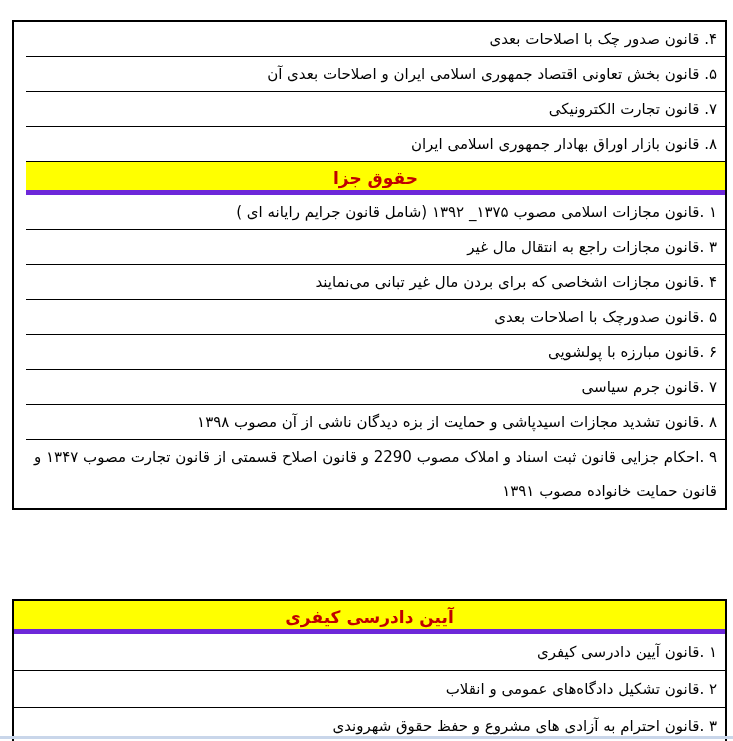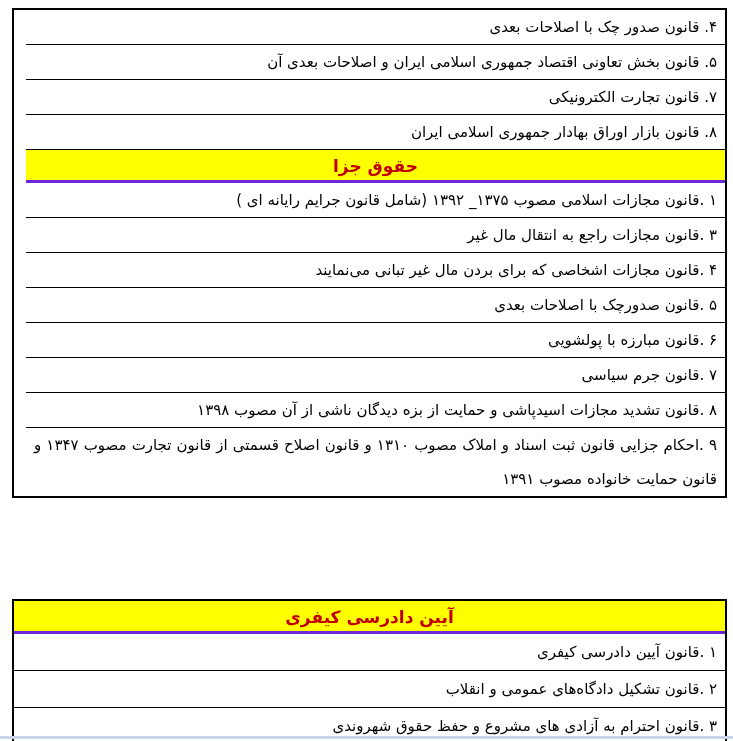--- a/index.html
+++ b/index.html
@@ -15,21 +15,21 @@
     width: 733px; height: 741px;
     background: #ffffff;
   }
   .law-table {
     position: absolute;
     left: 12px;
     width: 715px;
     border: 2px solid #000000;
     background: #ffffff;
   }
-  .table-upper { top: 8px; padding-left: 12px; }
+  .table-upper { top: 20px; padding-left: 12px; }
   .table-lower { top: 599px; }
   .law-row {
     border-bottom: 1px solid #000000;
     min-height: 34px;
     line-height: 34px;
     padding: 0 8px;
     font-size: 15px;
     color: #000000;
     text-align: justify;
     text-align-last: right;
@@ -39,21 +39,21 @@
   .table-lower .rows-group > .law-row:last-child { border-bottom: none; }
   .table-upper .rows-group:last-of-type > .law-row:last-child { border-bottom: none; }
   .section-header {
     background: #ffff00;
     color: #c00000;
     font-weight: bold;
     font-size: 17px;
     text-align: center;
     height: 33px;
     line-height: 32px;
-    border-bottom: 3px solid #6d28d9;
+    border-bottom: 5px solid #6d28d9;
   }
   .bottom-strip {
     position: absolute;
     left: 0; top: 736px;
     width: 733px; height: 3px;
     background: #c9d6ea;
   }
 </style>
 </head>
 <body>
@@ -109,21 +109,21 @@
 
         <div class="law-row">
           <span>۷ .قانون جرم سیاسی</span>
         </div>
 
         <div class="law-row">
           <span>۸ .قانون تشدید مجازات اسیدپاشی و حمایت از بزه دیدگان ناشی از آن مصوب ۱۳۹۸</span>
         </div>
 
         <div class="law-row">
-          <span>۹ .احکام جزایی قانون ثبت اسناد و املاک مصوب ۱۳۱۰ و قانون اصلاح قسمتی از قانون تجارت مصوب ۱۳۴۷ و قانون حمایت خانواده مصوب ۱۳۹۱</span>
+          <span>۹ .احکام جزایی قانون ثبت اسناد و املاک مصوب 2290 و قانون اصلاح قسمتی از قانون تجارت مصوب ۱۳۴۷ و قانون حمایت خانواده مصوب ۱۳۹۱</span>
         </div>
       </div>
 
   </div>
 
   <div class="law-table table-lower">
 
     <div class="section-header">آیین دادرسی کیفری</div>
 
     <div class="rows-group">

